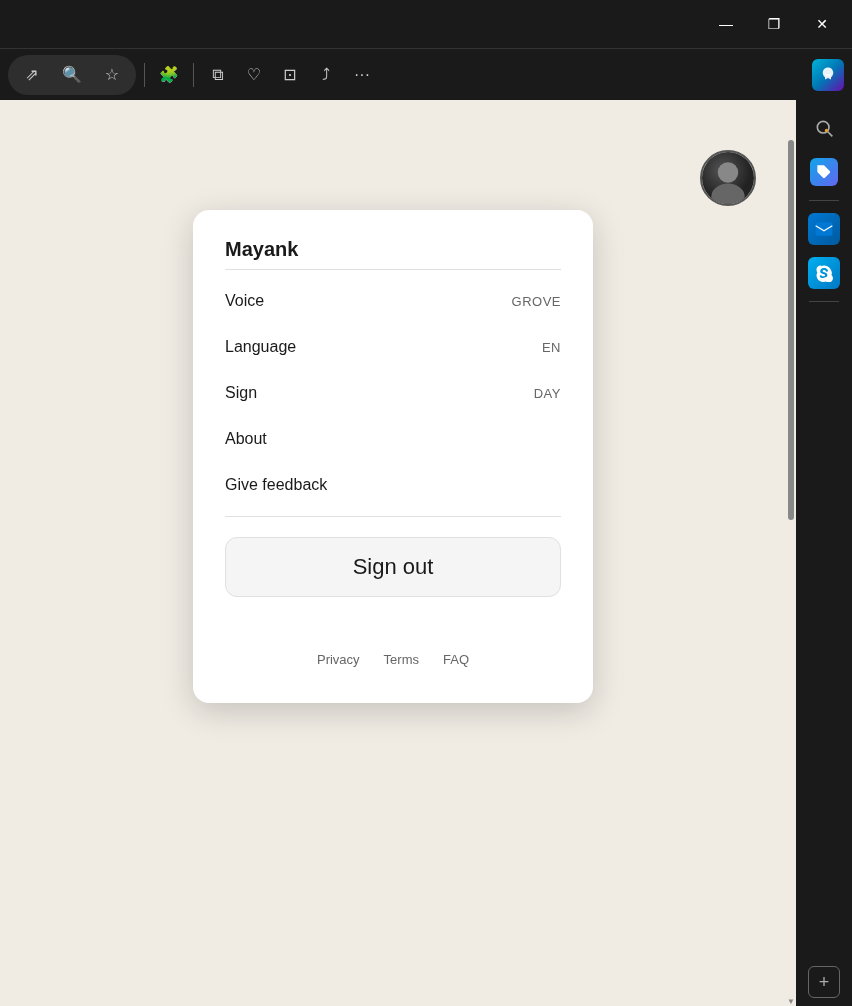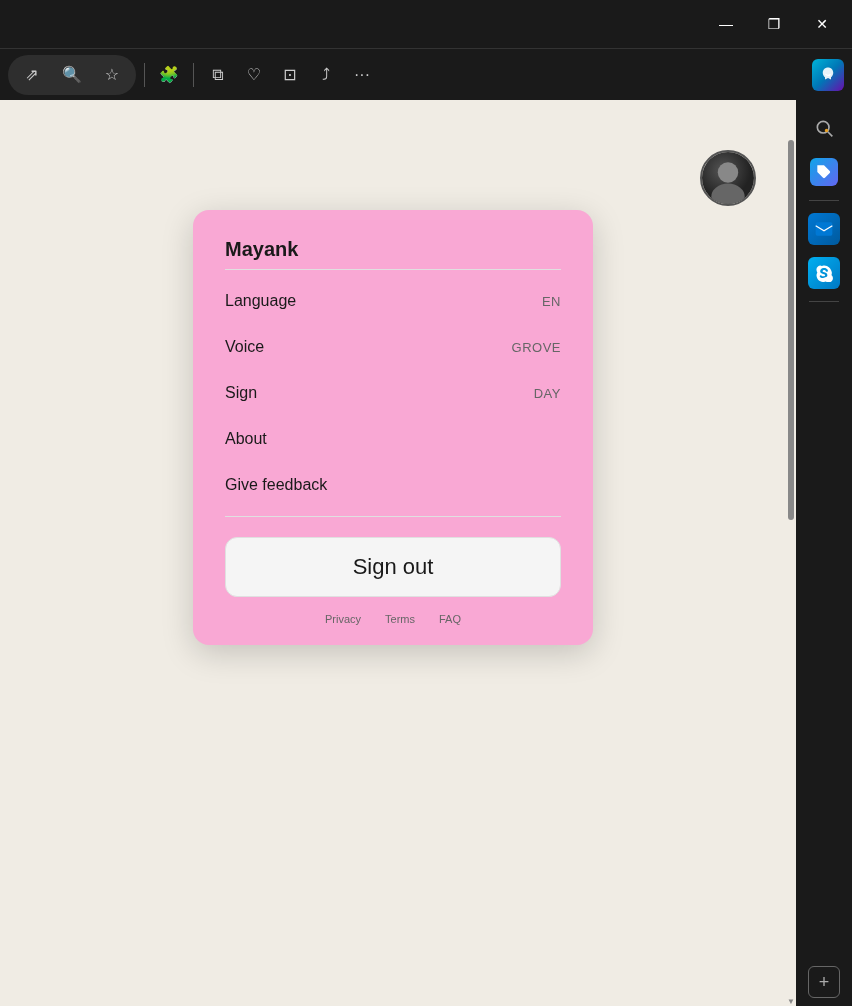--- a/index.html
+++ b/index.html
@@ -182,24 +182,24 @@
       justify-content: center;
     }
 
     
     .popup {
       position: absolute;
       top: 110px;
       left: 50%;
       transform: translateX(-50%);
       width: 400px;
-      background: #f9a8d4;
+      background: #ffffff;
       border-radius: 16px;
       box-shadow: 0 8px 32px rgba(0,0,0,0.18);
-      padding: 28px 32px 20px 32px;
+      padding: 28px 32px 36px 32px;
       z-index: 100;
     }
 
     .popup-name {
       font-size: 20px;
       font-weight: 600;
       color: #1a1a1a;
       margin-bottom: 4px;
     }
     .popup-email {
@@ -245,24 +245,25 @@
       margin: 12px 0 16px 0;
       font-family: Liberation Sans, sans-serif;
     }
 
     .popup-footer {
       display: flex;
       justify-content: center;
       gap: 24px;
     }
     .popup-footer-link {
-      font-size: 11px;
+      font-size: 13px;
       color: #666;
       cursor: pointer;
       text-decoration: none;
+      margin-top: 39px;
     }
 
     
     .copilot-icon {
       width: 32px;
       height: 32px;
       border-radius: 6px;
       background: linear-gradient(135deg, #00b4d8, #0077b6, #6a0dad);
       display: flex;
       align-items: center;
@@ -342,27 +343,27 @@
       </svg>
     </div>
   </div>
 
   <div class="popup">
     <div class="popup-name">Mayank</div>
 
     <div class="popup-divider"></div>
 
     <div class="popup-row">
+      <span class="popup-row-label">Voice</span>
+      <span class="popup-row-value">GROVE</span>
+    </div>
+
+    <div class="popup-row">
       <span class="popup-row-label">Language</span>
       <span class="popup-row-value">EN</span>
-    </div>
-
-    <div class="popup-row">
-      <span class="popup-row-label">Voice</span>
-      <span class="popup-row-value">GROVE</span>
     </div>
 
     <div class="popup-row">
       <span class="popup-row-label">Sign</span>
       <span class="popup-row-value">DAY</span>
     </div>
 
     <div class="popup-row">
       <span class="popup-row-label">About</span>
     </div>

